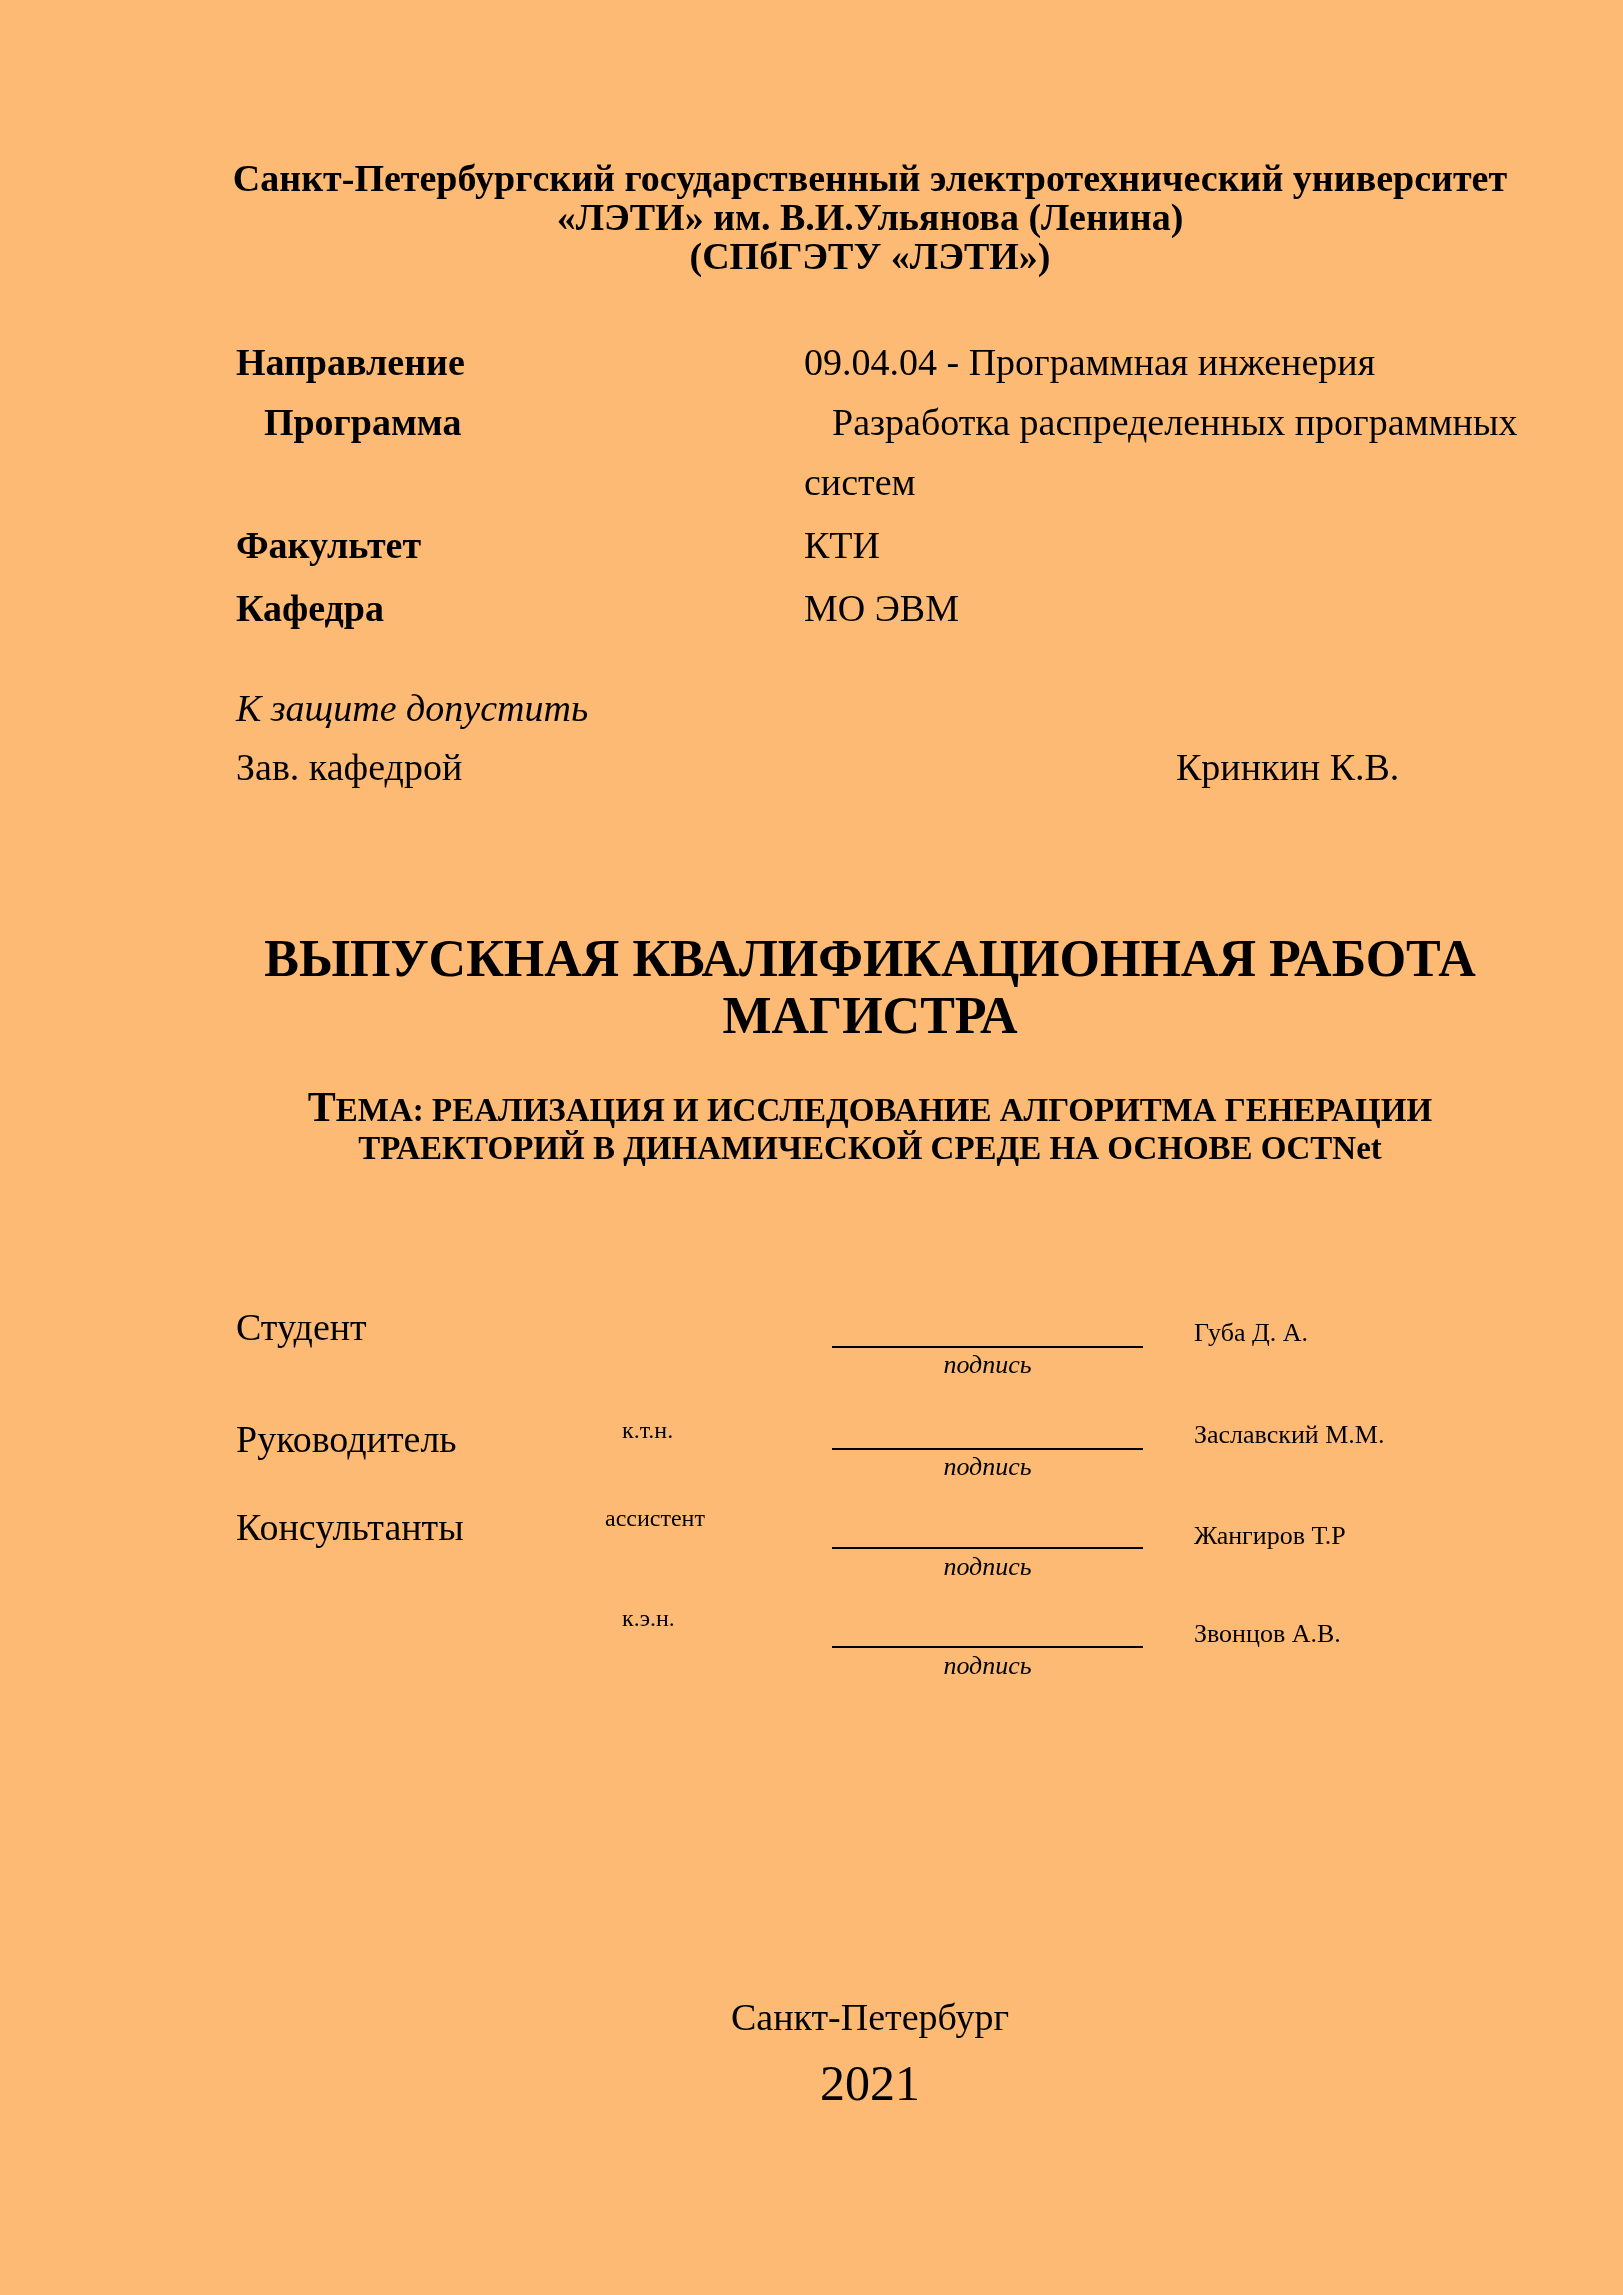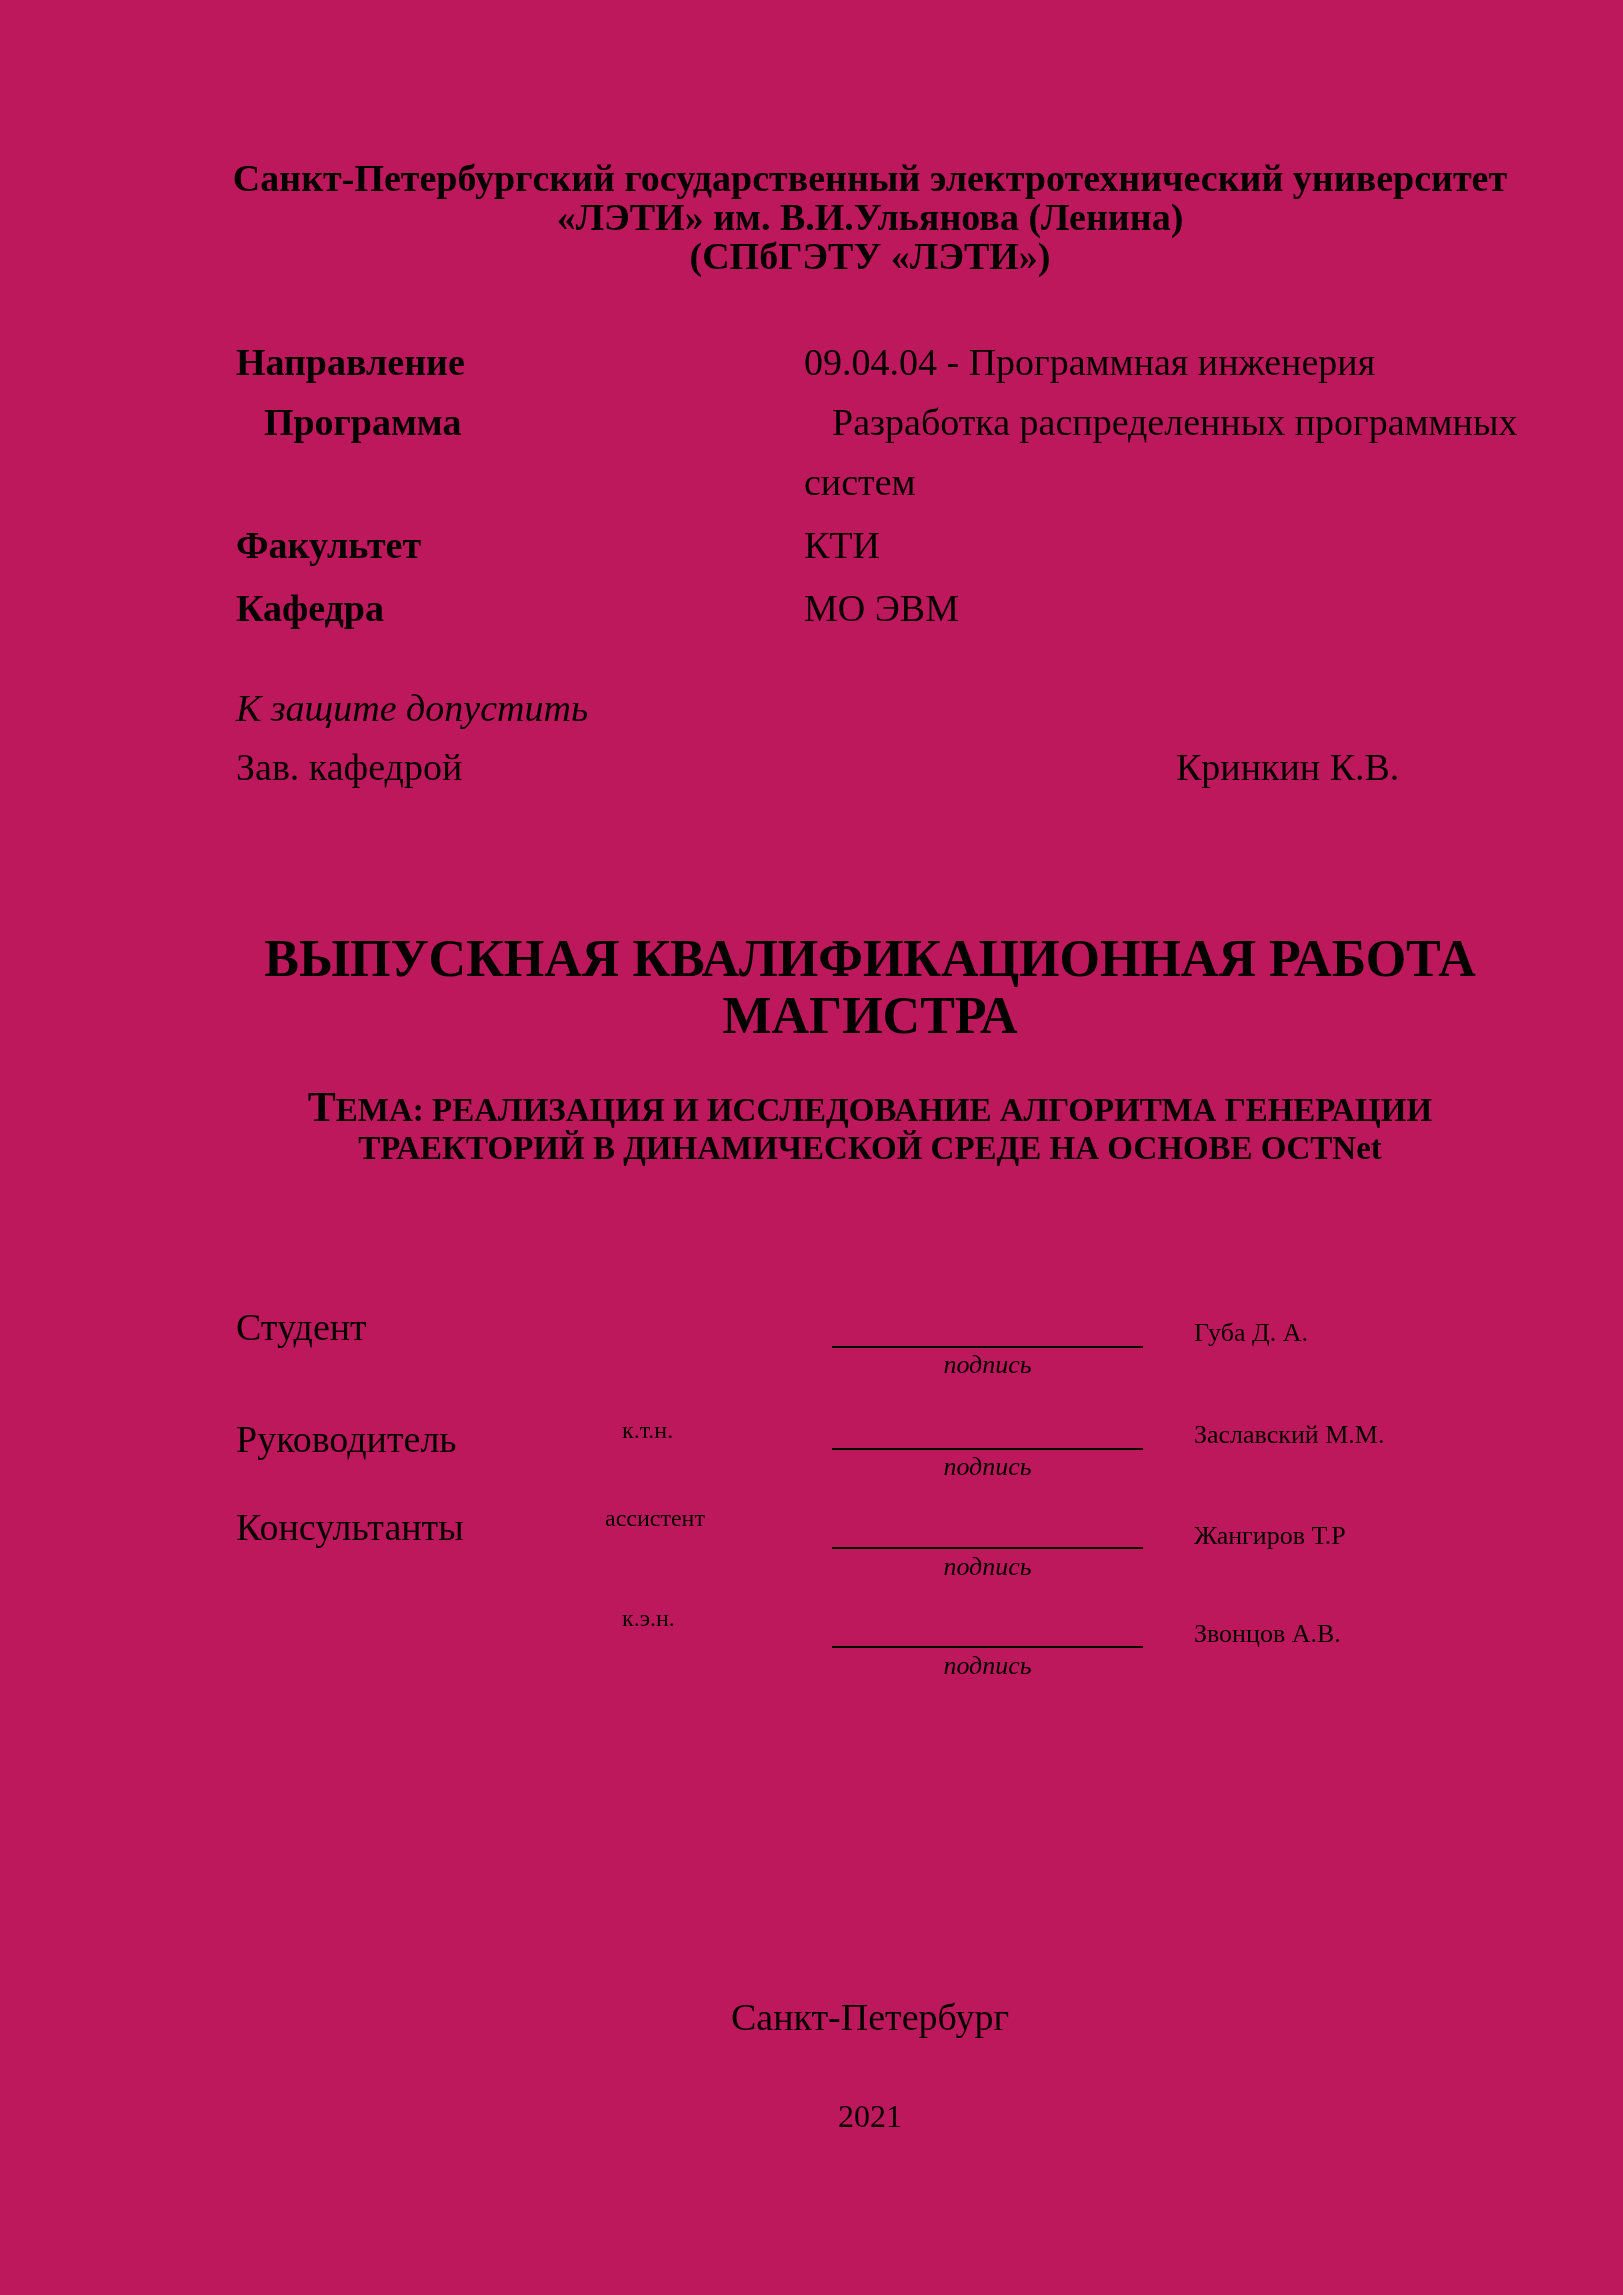--- a/index.html
+++ b/index.html
@@ -4,21 +4,21 @@
 <style>
   html, body {
     margin: 0;
     padding: 0;
     background: #ffffff;
   }
   .page {
     position: relative;
     width: 1623px;
     height: 2295px;
-    background: #be185d;
+    background: #fdba74;
     color: #000000;
     font-family: "Liberation Serif", "DejaVu Serif", serif;
     overflow: hidden;
   }
 
   
   .header {
     position: absolute;
     left: 232px;
     top: 159px;
@@ -174,22 +174,21 @@
     width: 1276px;
     text-align: center;
     font-size: 38px;
   }
   .footer-year {
     position: absolute;
     left: 232px;
     top: 2054px;
     width: 1276px;
     text-align: center;
-    font-size: 32px;
-    margin-top: 44px;
+    font-size: 50px;
   }
 </style>
 </head>
 <body>
 
 <div class="page">
 
   <div class="header">
     <div>Санкт-Петербургский государственный электротехнический университет</div>
     <div>«ЛЭТИ» им. В.И.Ульянова (Ленина)</div>

